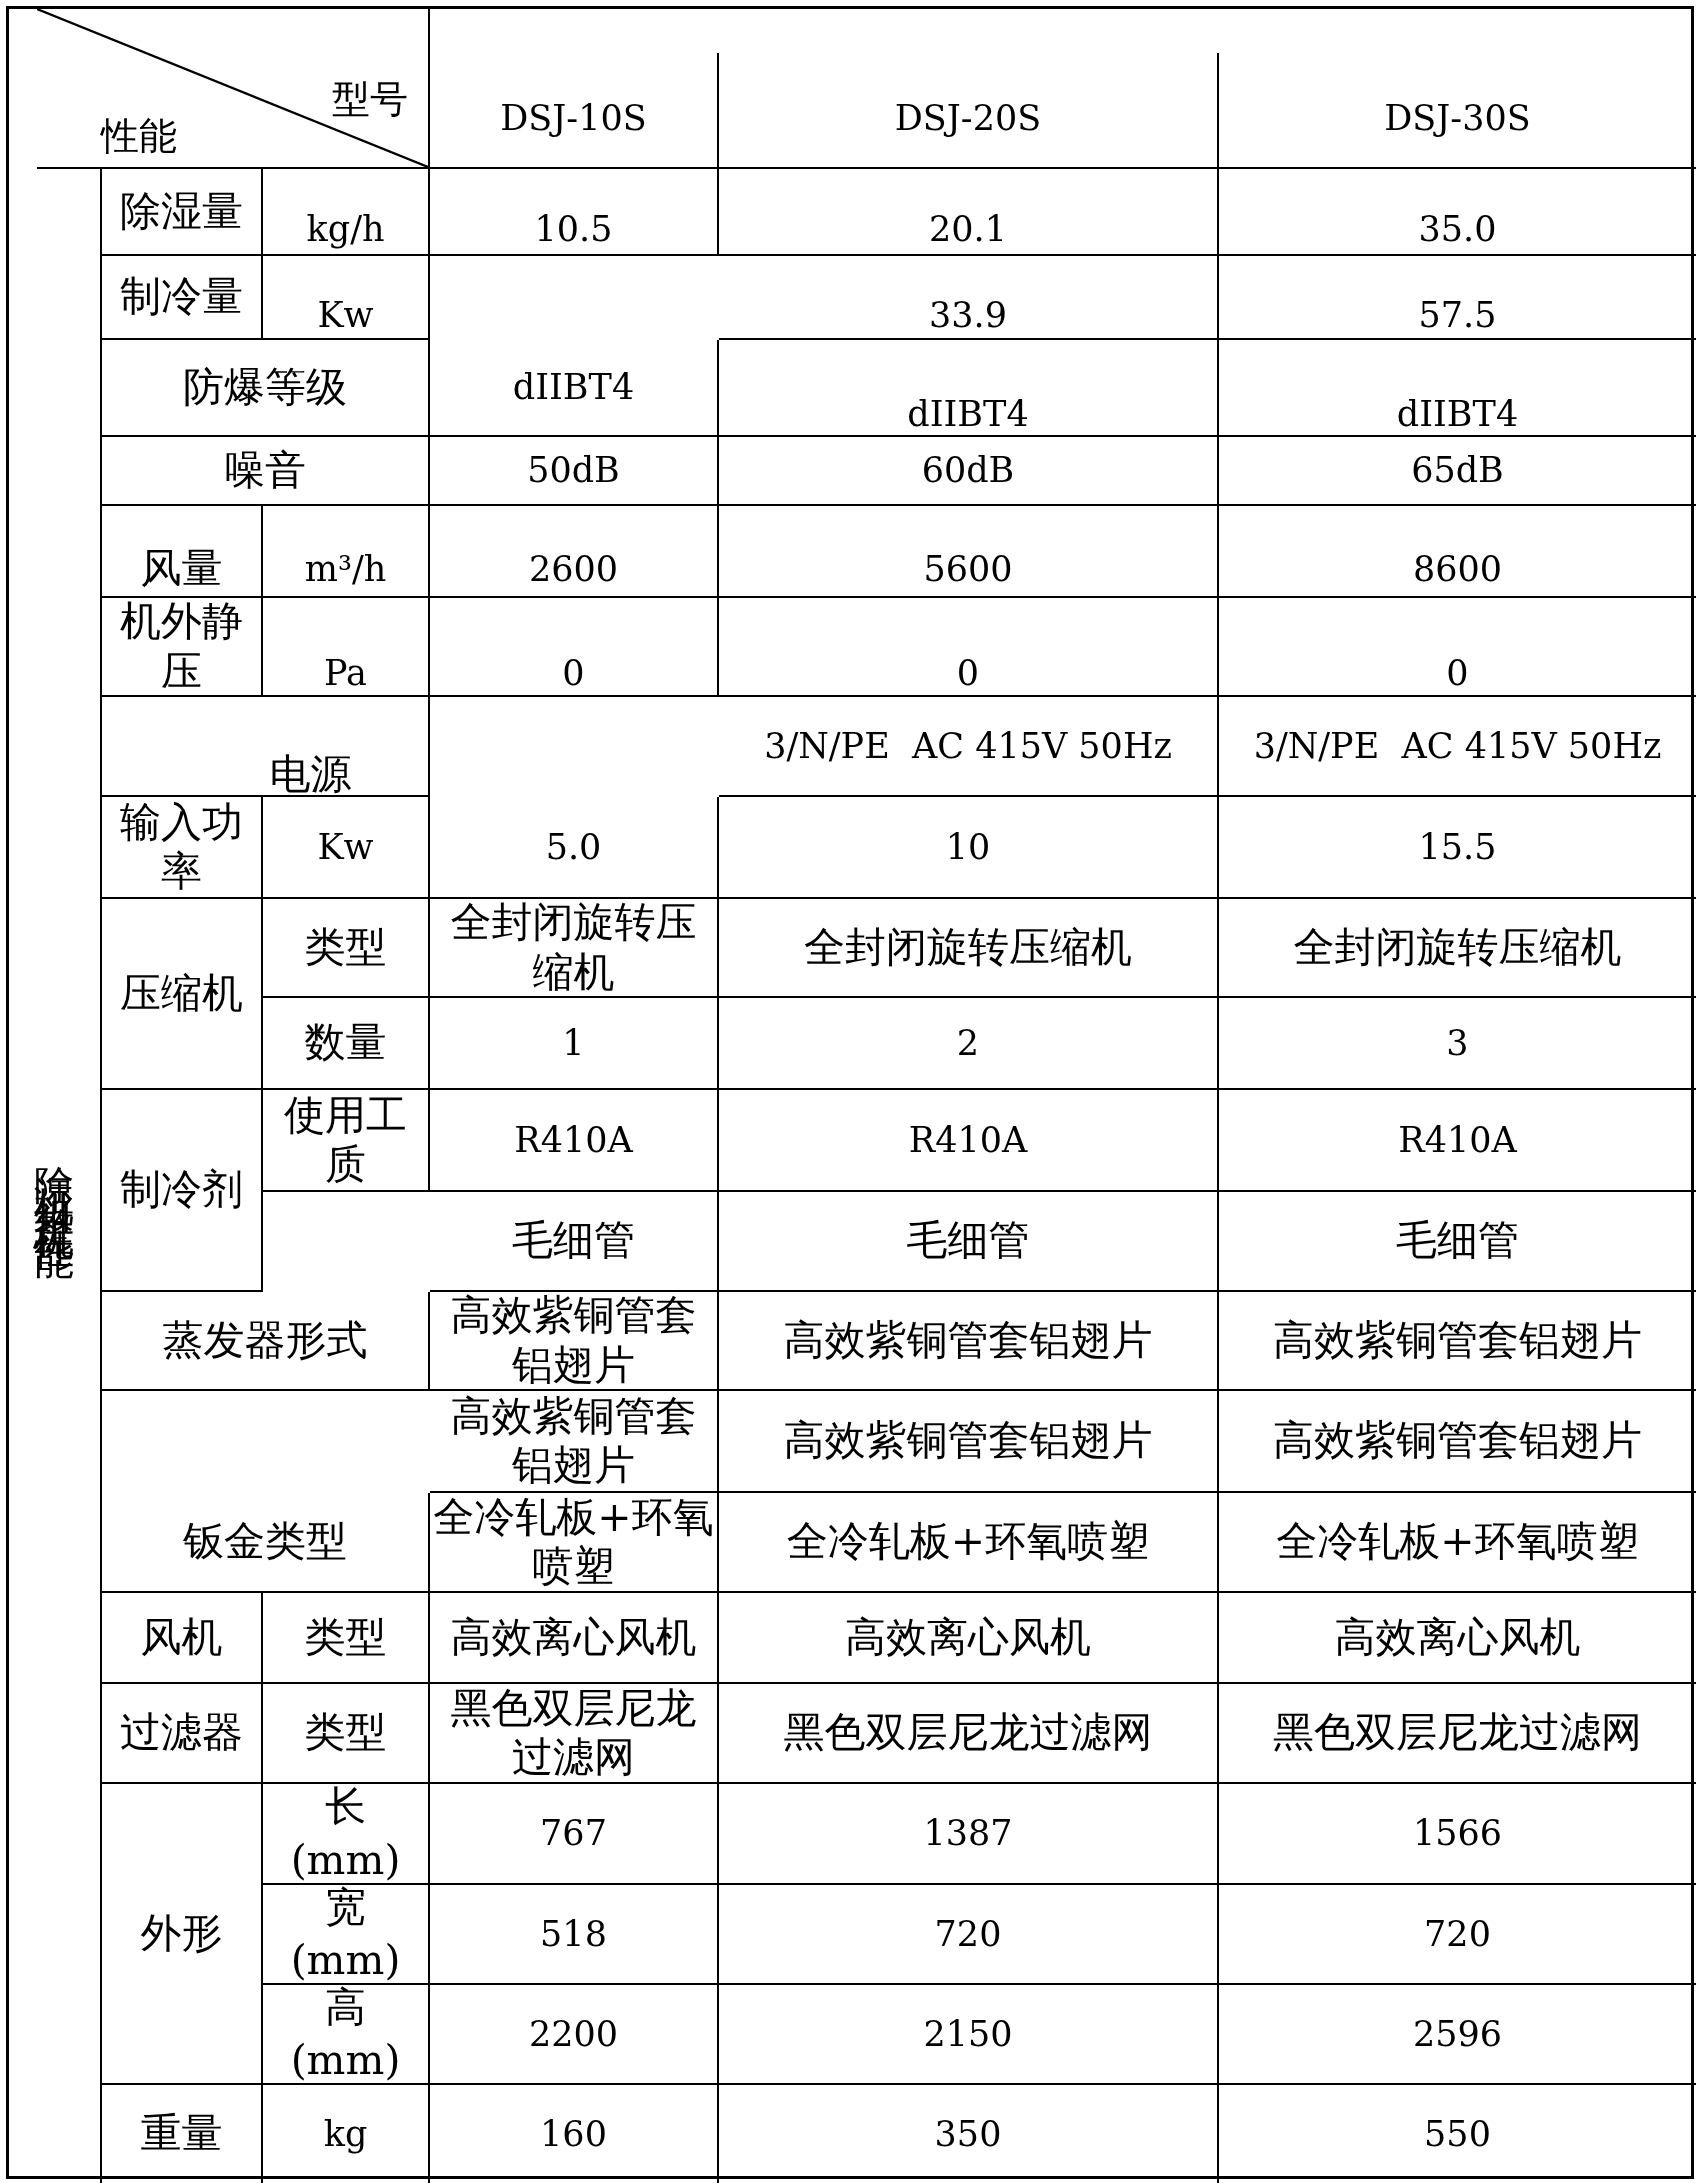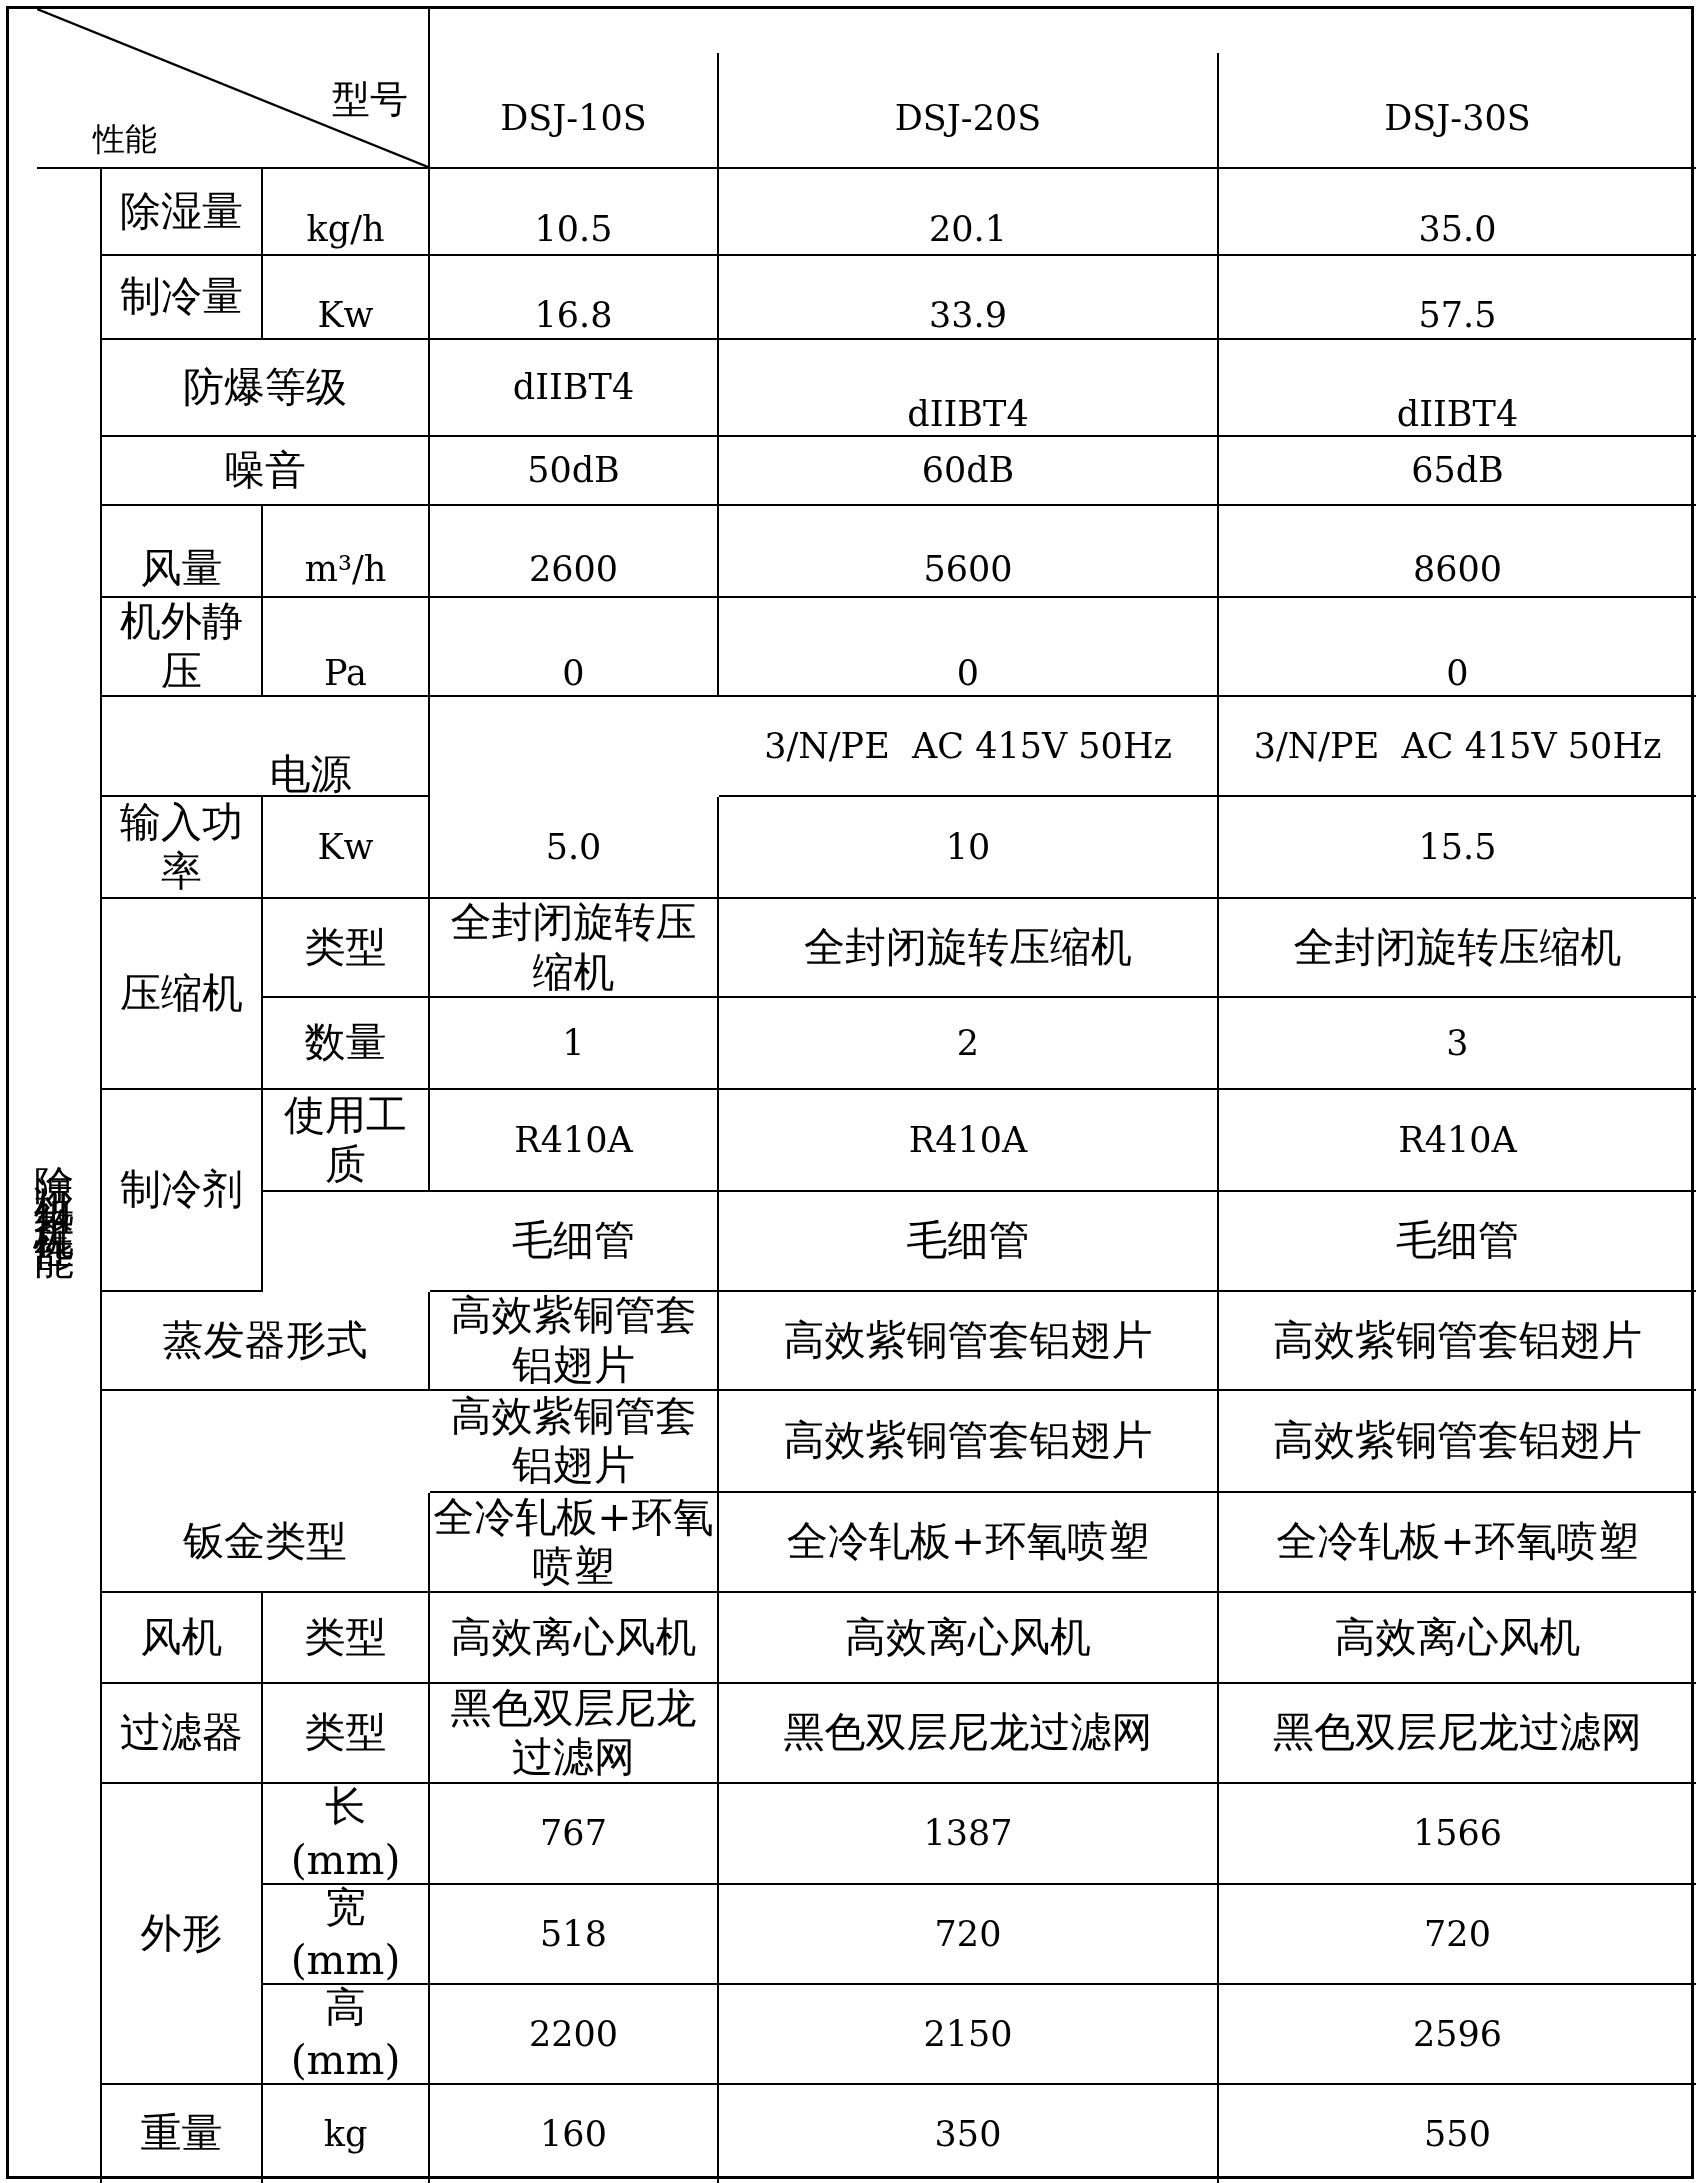--- a/index.html
+++ b/index.html
@@ -65,23 +65,23 @@
   }
   .corner svg { position: absolute; left: 0; top: 0; width: 100%; height: 100%; }
   .corner-top {
     position: absolute;
     right: 20px;
     top: 65px;
     font-size: 38px;
   }
   .corner-bottom {
     position: absolute;
-    left: 56px;
+    left: 64px;
     bottom: 4.6px;
-    font-size: 32px;
+    font-size: 38px;
   }
 </style>
 </head>
 <body>
 
 <div class="page">
   <div class="spec-table">
 
     <div class="corner" style="grid-area:1/1/2/4">
       <svg viewBox="0 0 554 207" preserveAspectRatio="none">
@@ -97,21 +97,20 @@
     <div class="cell vert no-b" style="grid-area:2/1/23/2">除湿机组整机性能</div>
 
     <div class="cell zh" style="grid-area:2/2/3/3">除湿量</div>
     <div class="cell lat low" style="grid-area:2/3/3/4">kg/h</div>
     <div class="cell lat low" style="grid-area:2/4/3/5">10.5</div>
     <div class="cell lat low" style="grid-area:2/5/3/6">20.1</div>
     <div class="cell lat low no-r" style="grid-area:2/6/3/7">35.0</div>
 
     <div class="cell zh" style="grid-area:3/2/4/3">制冷量</div>
     <div class="cell lat low" style="grid-area:3/3/4/4">Kw</div>
-    <div class="cell lat low" style="grid-area:3/4/4/5">16.8</div>
     <div class="cell lat low" style="grid-area:3/5/4/6">33.9</div>
     <div class="cell lat low no-r" style="grid-area:3/6/4/7">57.5</div>
 
     <div class="cell zh" style="grid-area:4/2/5/4">防爆等级</div>
     <div class="cell lat" style="grid-area:4/4/5/5">dIIBT4</div>
     <div class="cell lat lower" style="grid-area:4/5/5/6">dIIBT4</div>
     <div class="cell lat lower no-r" style="grid-area:4/6/5/7">dIIBT4</div>
 
     <div class="cell zh" style="grid-area:5/2/6/4">噪音</div>
     <div class="cell lat" style="grid-area:5/4/6/5">50dB</div>

